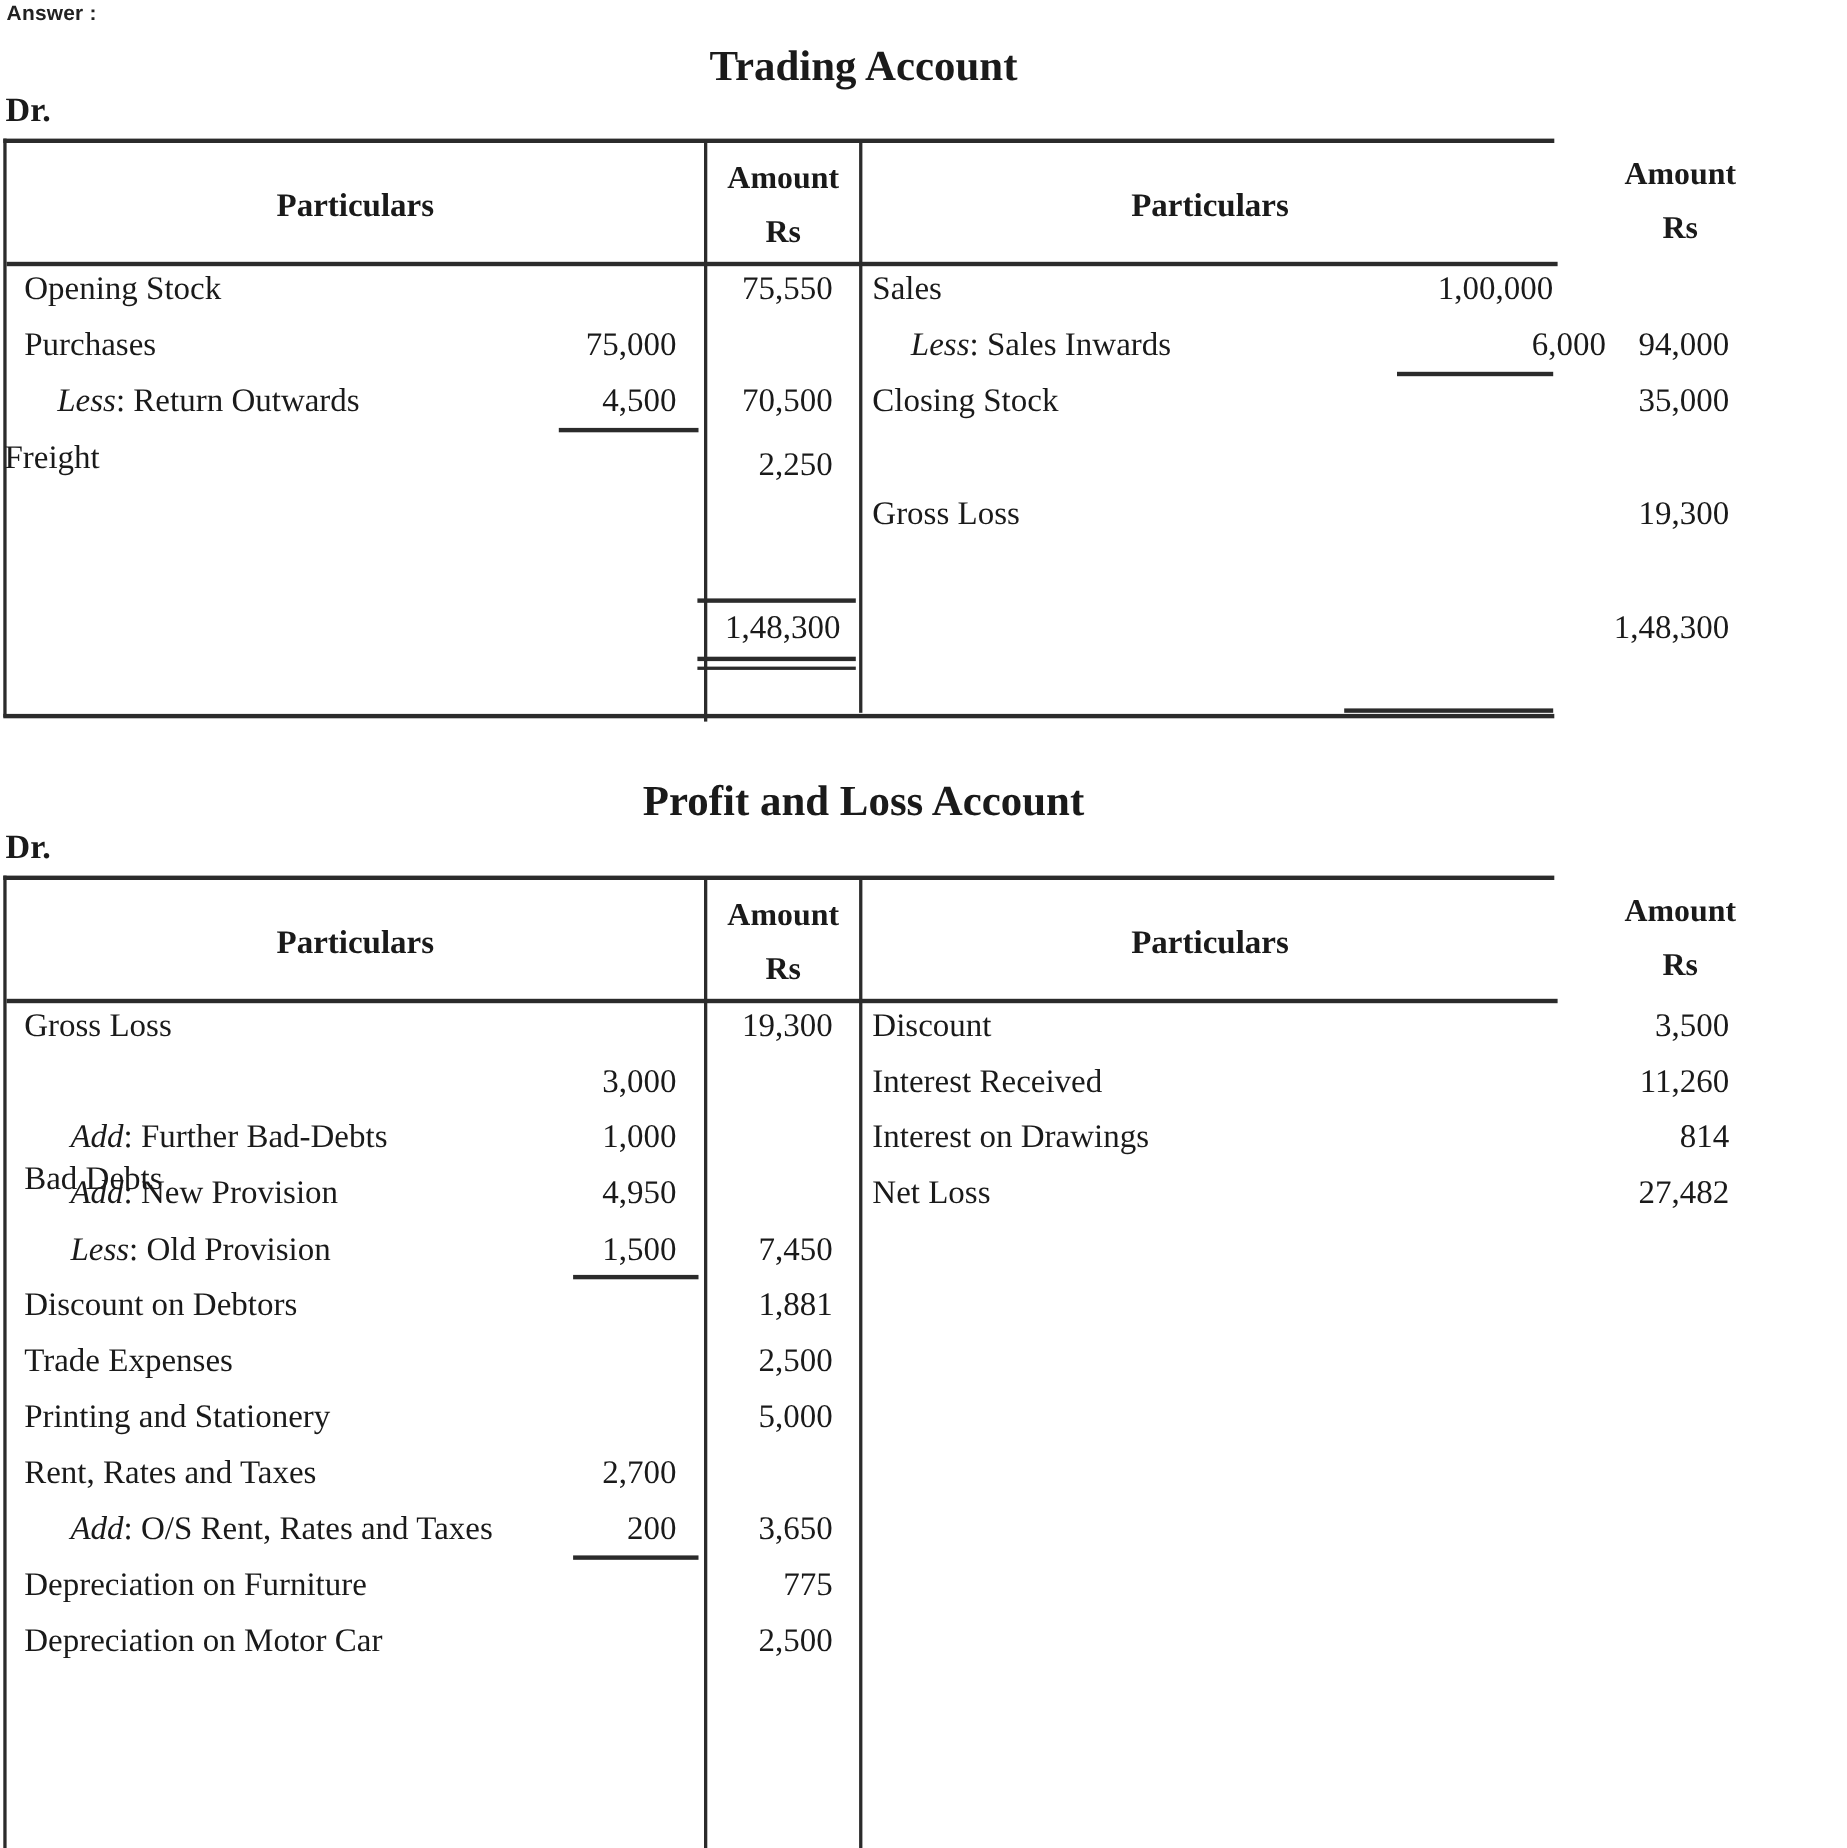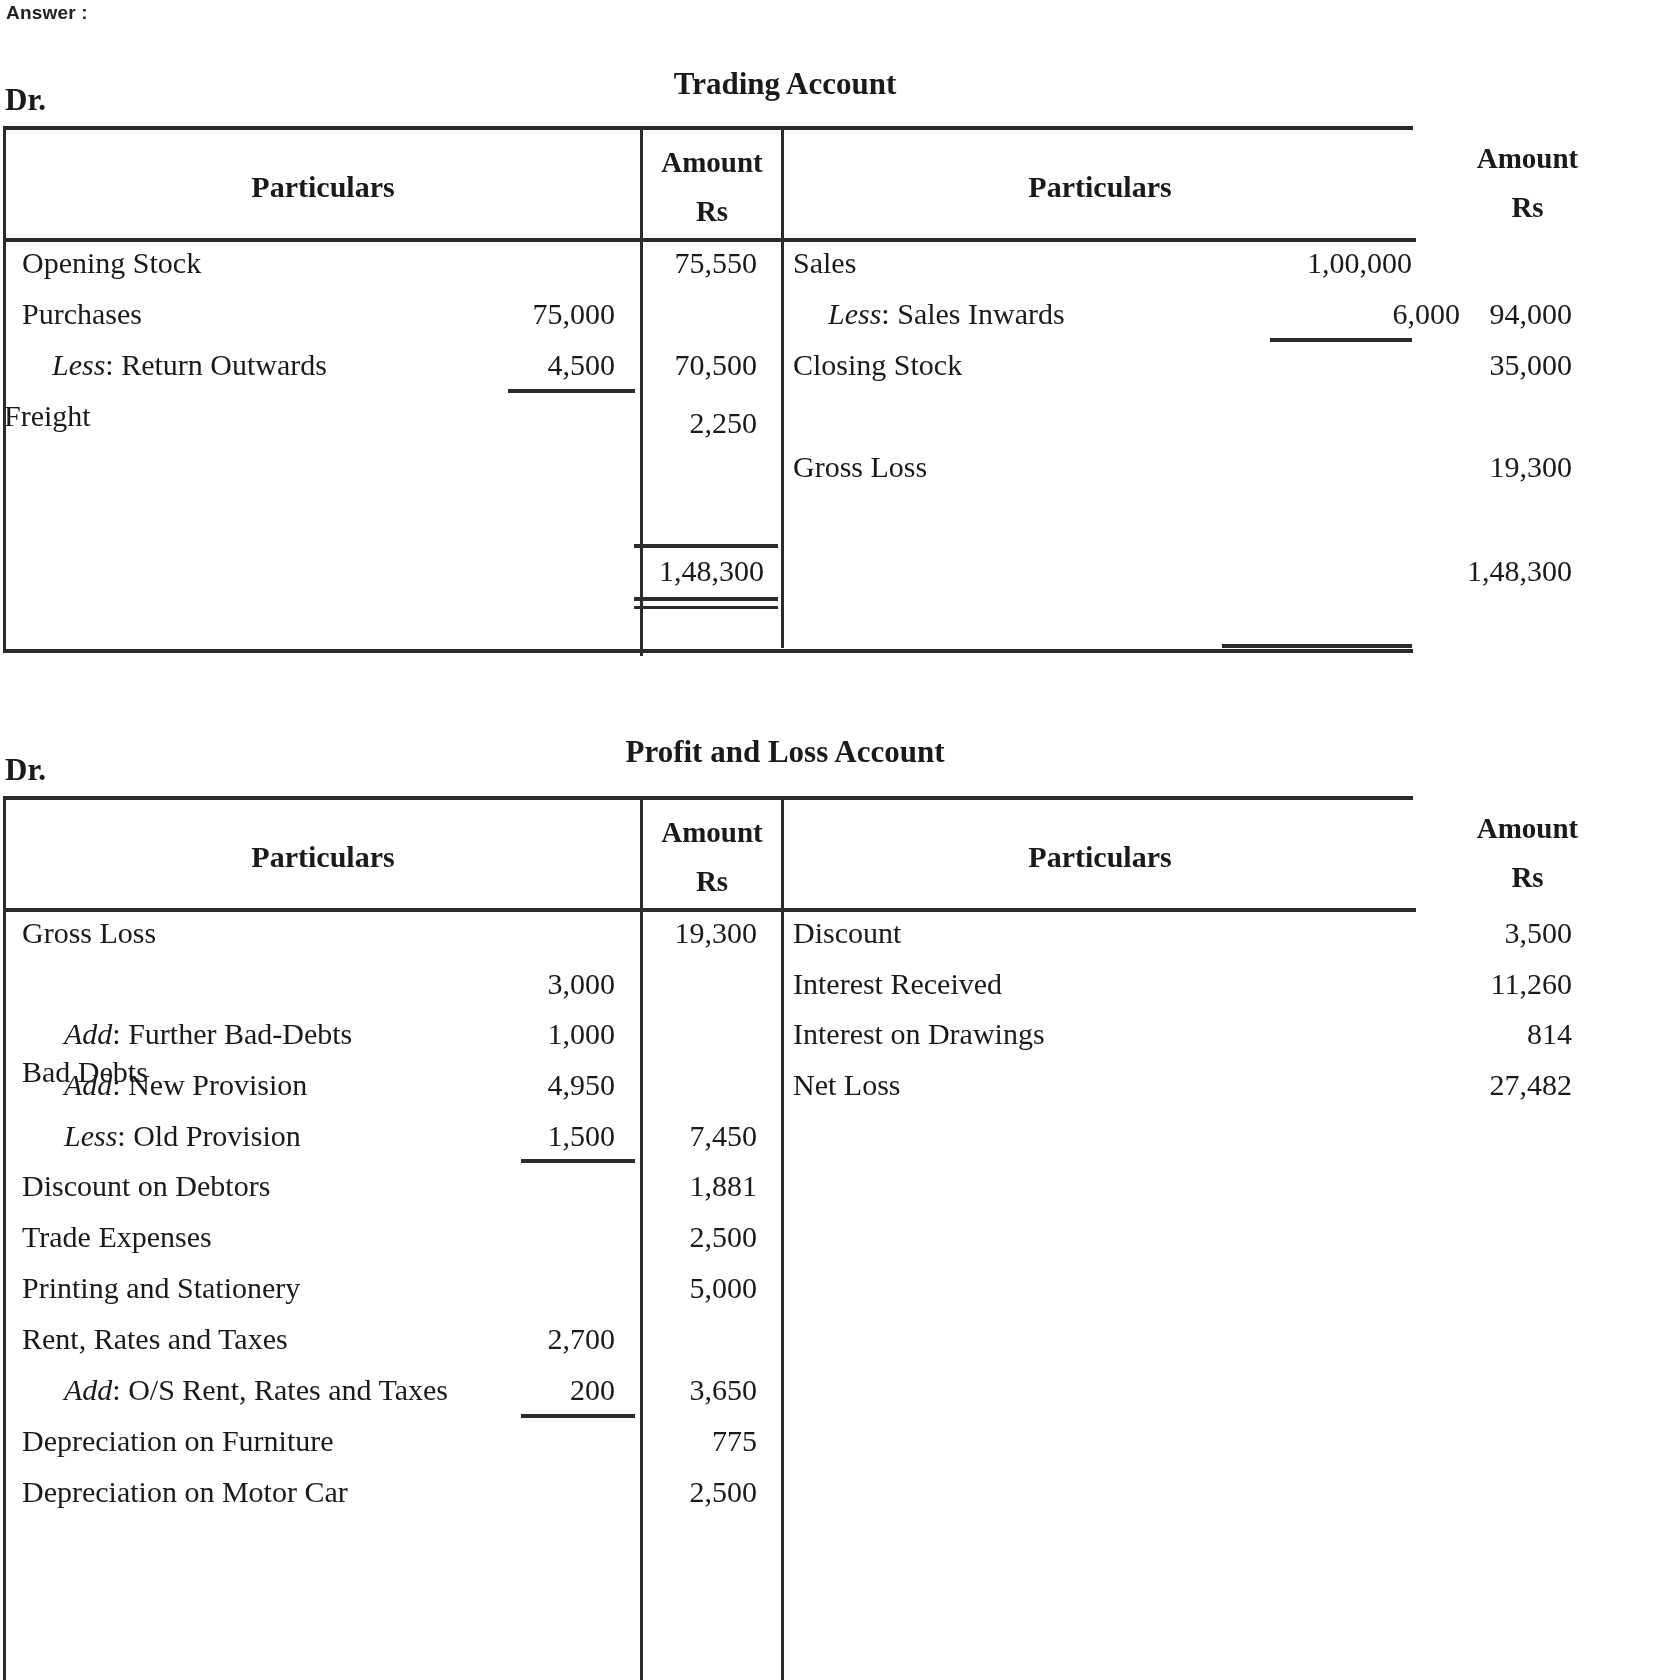--- a/index.html
+++ b/index.html
@@ -27,25 +27,24 @@
     font-weight: bold;
     font-size: 19px;
     letter-spacing: 0.2px;
     color: #222;
   }
 
   
   .acct-title {
     font-family: "Liberation Serif", serif;
     font-weight: bold;
-    font-size: 31px;
+    font-size: 39px;
     text-align: center;
     width: 1570px;
     left: 0;
-    margin-top: 28px;
   }
 
   .dr-label {
     left: 5px;
     font-family: "Liberation Serif", serif;
     font-weight: bold;
     font-size: 31px;
   }
 
   

